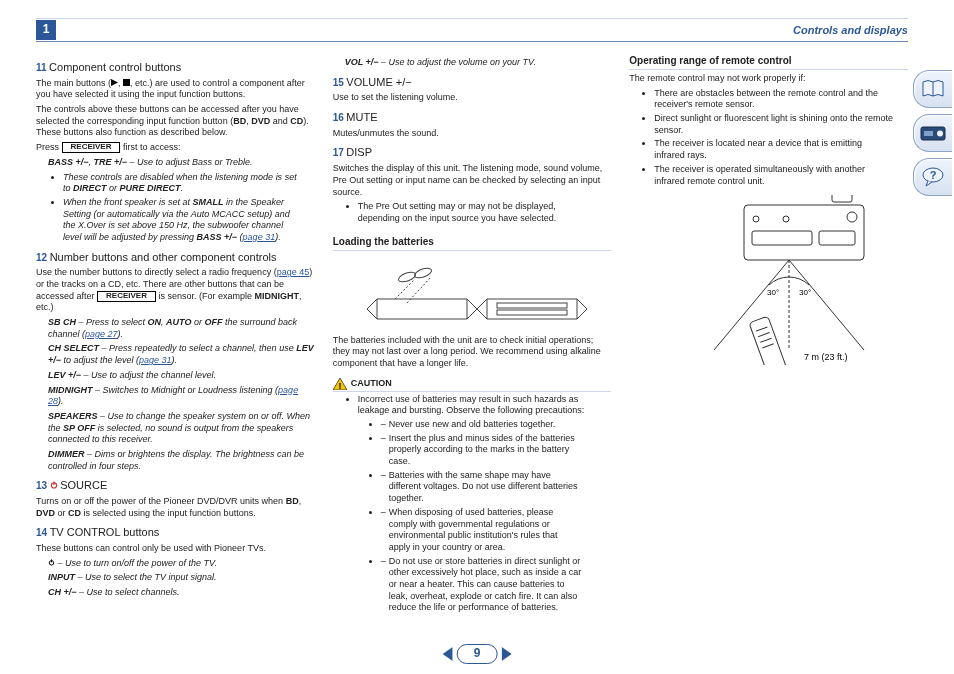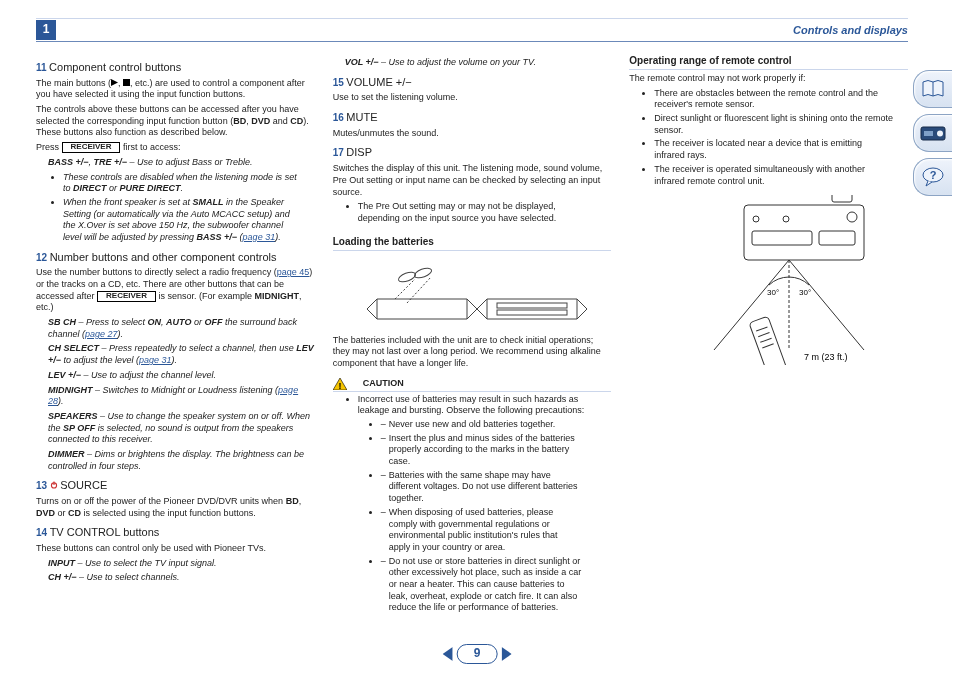--- a/index.html
+++ b/index.html
@@ -34,21 +34,21 @@
   ul.dash li{position:relative;padding-left:8px;}
   ul.dash li::before{content:"–";position:absolute;left:0;}
   .indent{padding-left:12px;font-style:italic;}
   .link{color:var(--blue);text-decoration:underline;cursor:pointer;}
   
   .section-head{font-weight:bold;font-size:10px;margin-top:10px;margin-bottom:2px;}
   .section-rule{border-top:1px solid var(--hr);margin-top:1px;}
   
   .caution-row{display:flex;align-items:center;gap:4px;margin-top:8px;}
   .caution-row svg{flex:0 0 auto;}
-  .caution-text{font-weight:bold;font-size:9px;margin-left:12px;}
+  .caution-text{font-weight:bold;font-size:9px;}
   
   
   #tabs{position:absolute;right:2px;top:70px;display:flex;flex-direction:column;gap:6px;}
   .tab{width:38px;height:36px;border:1px solid #8ca4c4;border-right:none;border-radius:16px 0 0 16px;background:linear-gradient(#eef3fb,#d7e2f1);display:flex;align-items:center;justify-content:center;box-shadow:inset 1px 1px 2px #fff;}
   .tab svg{overflow:visible;}
   
   
   #pager{position:absolute;bottom:10px;left:50%;transform:translateX(-50%);display:flex;align-items:center;gap:4px;}
   .pill{border:1.5px solid var(--blue);color:var(--blue);font-weight:bold;font-size:12px;border-radius:11px;padding:1px 16px;}
   .pager-arrow{fill:var(--blue);}
@@ -92,20 +92,24 @@
       <p class="indent"><b>DIMMER</b><span> – Dims or brightens the display. The brightness can be controlled in four steps.</span></p>
 
       <div class="item-head"><span class="num">13</span> <svg width="8" height="8" viewBox="0 0 10 10">
             <circle cx="5" cy="5.5" r="3.2" fill="none" stroke="#c33" stroke-width="1.4"></circle>
             <line x1="5" y1="0.5" x2="5" y2="5" stroke="#c33" stroke-width="1.4"></line>
           </svg> <span class="num-label">SOURCE</span></div>
       <p><span>Turns on or off the power of the Pioneer DVD/DVR units when </span><b>BD</b><span>, </span><b>DVD</b><span> or </span><b>CD</b><span> is selected using the input function buttons.</span></p>
 
       <div class="item-head"><span class="num">14</span> <span class="num-label">TV CONTROL buttons</span></div>
       <p>These buttons can control only be used with Pioneer TVs.</p>
+      <p class="indent"><svg width="7" height="7" viewBox="0 0 10 10">
+            <circle cx="5" cy="5.5" r="3.2" fill="none" stroke="#000" stroke-width="1.4"></circle>
+            <line x1="5" y1="0.5" x2="5" y2="5" stroke="#000" stroke-width="1.4"></line>
+          </svg><span> – Use to turn on/off the power of the TV.</span></p>
       <p class="indent"><b>INPUT</b><span> – Use to select the TV input signal.</span></p>
       <p class="indent"><b>CH +/−</b><span> – Use to select channels.</span></p>
     </div>
 
     <div class="col">
       <p class="indent"><b>VOL +/−</b><span> – Use to adjust the volume on your TV.</span></p>
 
       <div class="item-head"><span class="num">15</span> <span class="num-label">VOLUME +/−</span></div>
       <p>Use to set the listening volume.</p>
 

